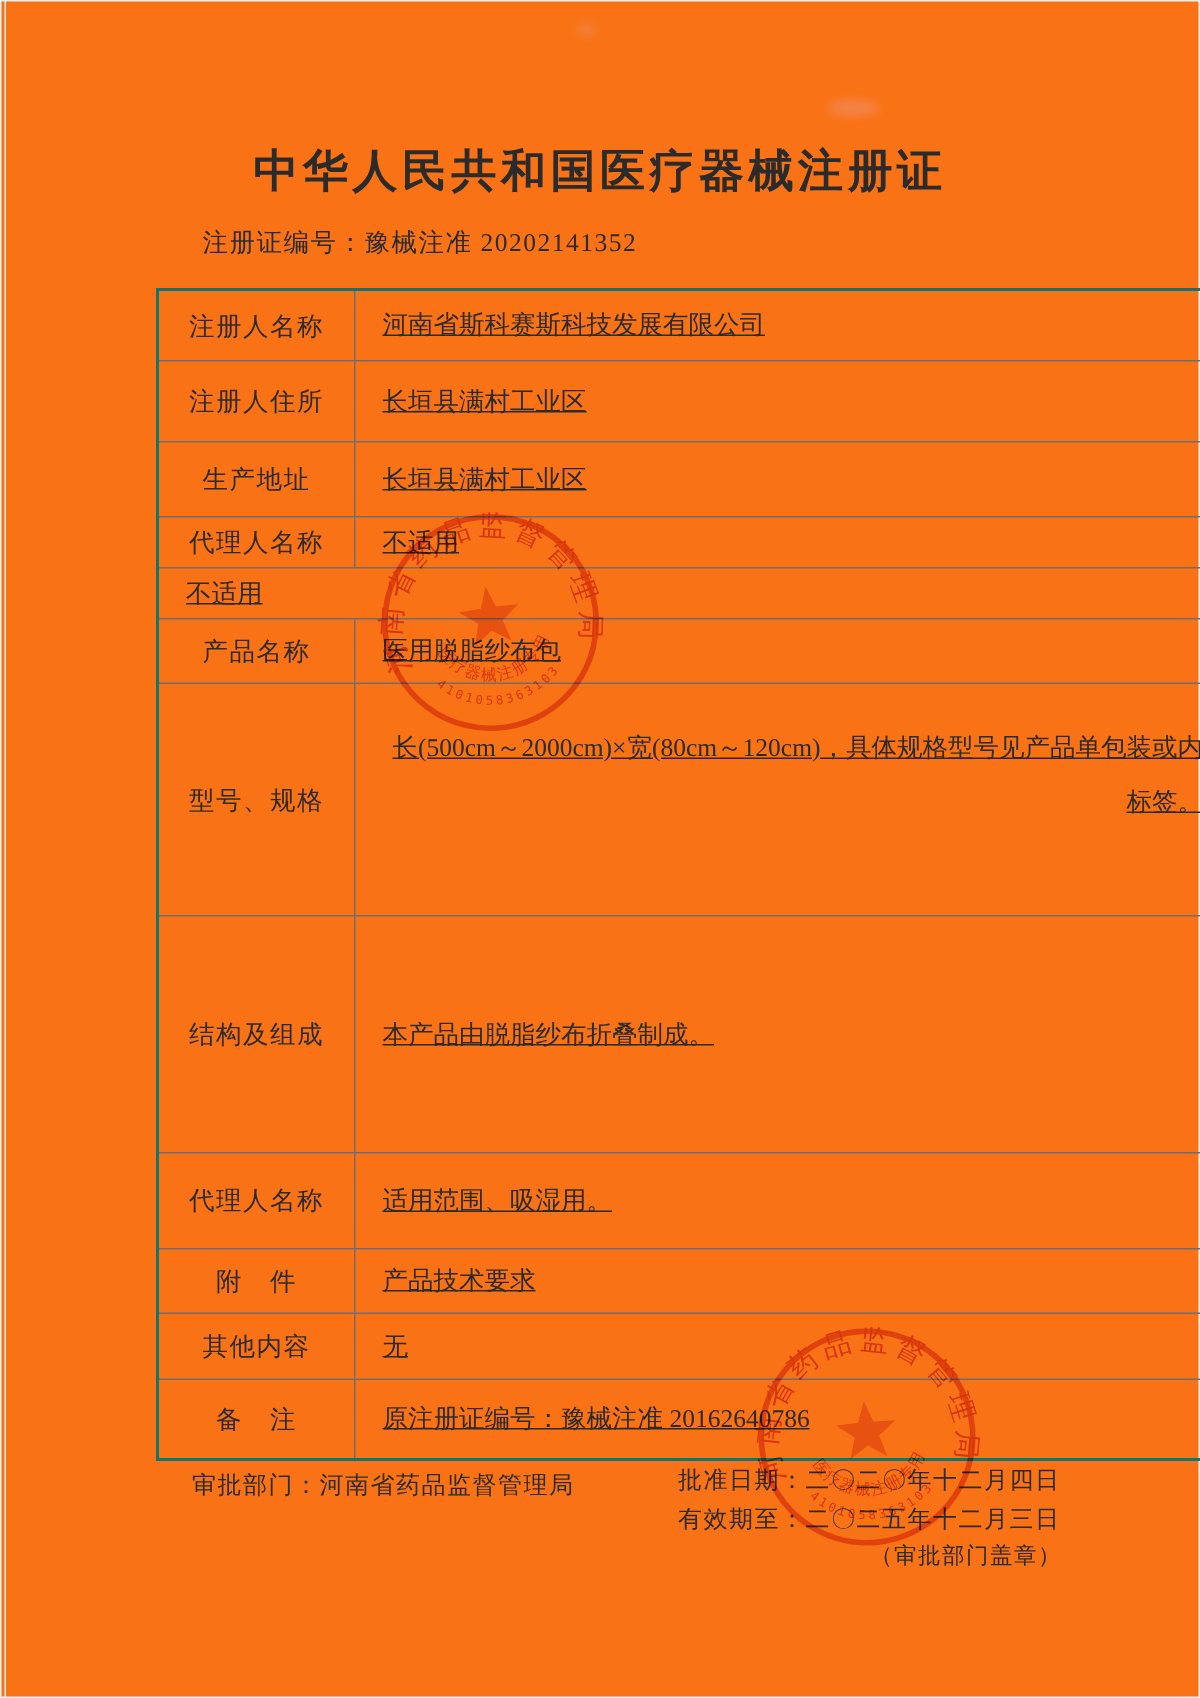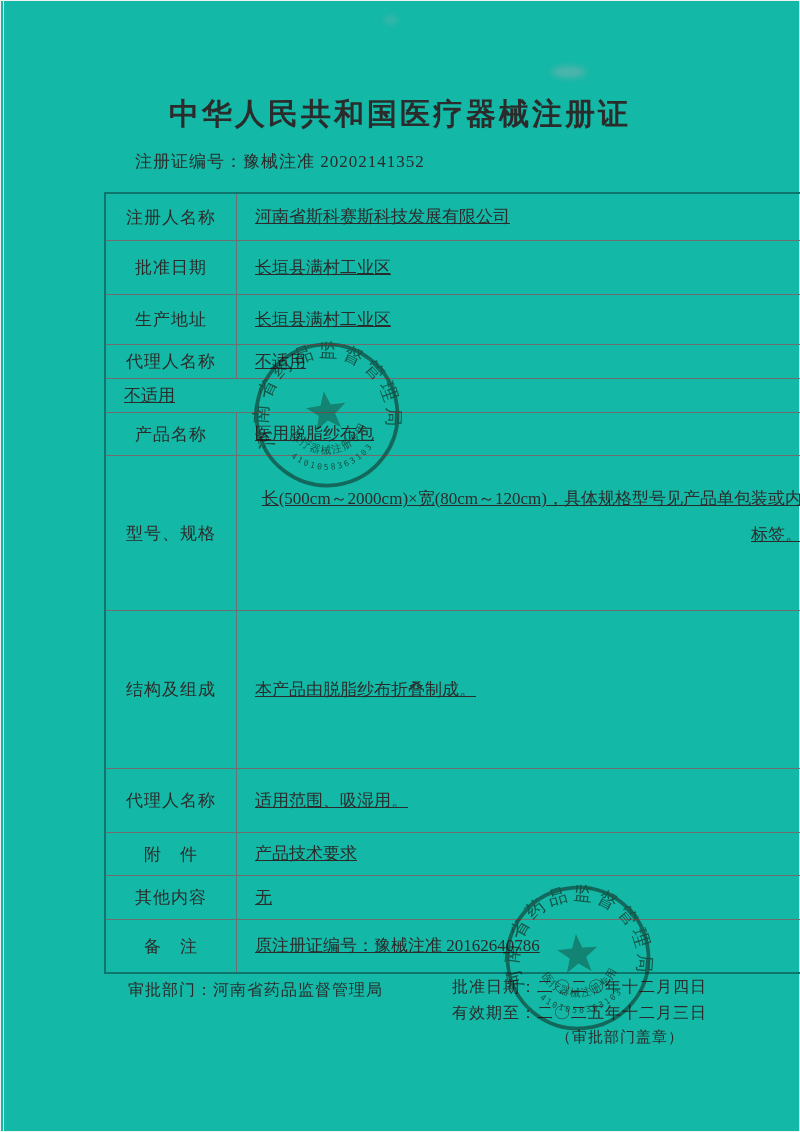--- a/index.html
+++ b/index.html
@@ -1,20 +1,20 @@
 <!DOCTYPE html>
 <html><head>
 <meta charset="utf-8">
 <style>
   html,body{margin:0;padding:0;background:#e8e8e8;}
   .page{
     position:relative;
     width:800px;height:1132px;
     margin:0 auto;
-    background:#14b8a6;
+    background:#f97316;
     font-family:"Liberation Serif","DejaVu Serif",serif;
     color:#2b2b2b;
     overflow:hidden;
     box-shadow:inset 0 0 0 1px #f0f0f0;
   }
   .edge-line{position:absolute;left:3px;top:0;width:1px;height:100%;background:#ececec;}
   .title{
     position:absolute;top:94px;left:0;width:100%;
     text-align:center;font-size:30px;font-weight:bold;letter-spacing:3px;
   }
@@ -38,21 +38,21 @@
     padding:0 16px 0 18px;font-size:17px;line-height:1.5;text-decoration:underline;
   }
   .r0{height:47px}.r1{height:54px}.r2{height:50px}.r3{height:34px}.r4{height:34px}
   .r5{height:43px}.r6{height:155px}.r7{height:158px}.r8{height:64px}
   .r9{height:43px}.r10{height:44px}.r11{height:52px}
   .r6 .cell-value{display:block;padding-top:25px;line-height:36px;text-align:right;}
   .footer-item{position:absolute;font-size:16px;letter-spacing:1px;}
   .f-dept{left:128px;top:980px;}
   .f-date{left:452px;top:977px;}
   .f-valid{left:452px;top:1003px;}
-  .f-sealnote{left:556px;top:1028px;font-size:15px;}
+  .f-sealnote{left:580px;top:1028px;font-size:15px;}
   .stamp{
     position:absolute;width:150px;height:150px;
     mix-blend-mode:multiply;opacity:0.85;pointer-events:none;
   }
   .stamp-mid{left:252px;top:340px;transform:rotate(-8deg);}
   .stamp-bottom{left:503px;top:883px;transform:rotate(-5deg);}
   .smudge{position:absolute;border-radius:50%;filter:blur(3px);}
   .smudge-1{left:552px;top:66px;width:34px;height:12px;background:rgba(233,170,185,0.28);}
   .smudge-2{left:384px;top:16px;width:14px;height:8px;background:rgba(225,170,185,0.22);}
 </style>
@@ -66,21 +66,21 @@
 
   <div class="title">中华人民共和国医疗器械注册证</div>
   <div class="cert-line">注册证编号：豫械注准 20202141352</div>
 
   <div class="reg-table">
     <div class="row r0">
       <div class="cell-label">注册人名称</div>
       <div class="cell-value">河南省斯科赛斯科技发展有限公司</div>
     </div>
     <div class="row r1">
-      <div class="cell-label">批准日期</div>
+      <div class="cell-label">注册人住所</div>
       <div class="cell-value">长垣县满村工业区</div>
     </div>
     <div class="row r2">
       <div class="cell-label">生产地址</div>
       <div class="cell-value">长垣县满村工业区</div>
     </div>
     <div class="row r3">
       <div class="cell-label">代理人名称</div>
       <div class="cell-value">不适用</div>
     </div>

